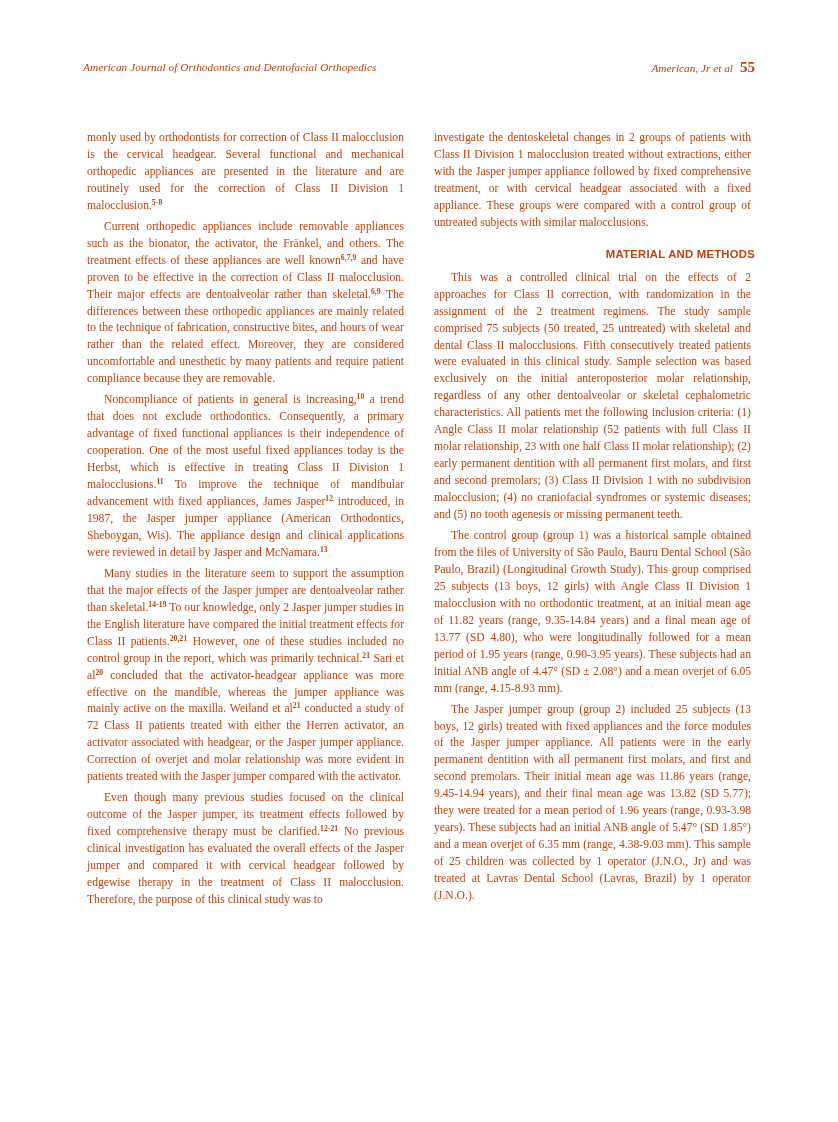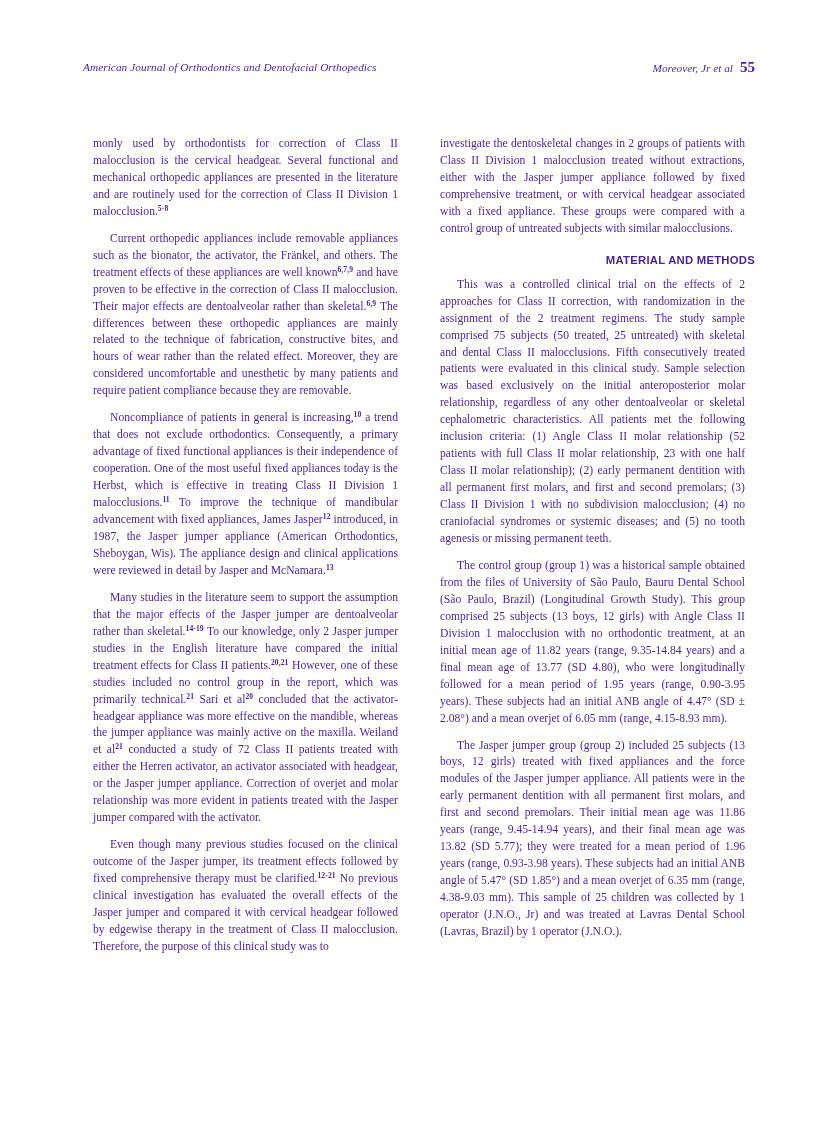--- a/index.html
+++ b/index.html
@@ -7,21 +7,21 @@
     padding: 0;
     background: #ffffff;
   }
   .page {
     position: relative;
     width: 838px;
     height: 1122px;
     background: #ffffff;
     overflow: hidden;
     font-family: "Liberation Serif", "DejaVu Serif", serif;
-    color: #4c1d95;
+    color: #c2410c;
   }
 
   
   .running-head {
     position: absolute;
     left: 83px;
     top: 60px;
     width: 672px;
     height: 36px;
   }
@@ -64,21 +64,21 @@
     width: 673px;
     display: flex;
     gap: 22px;
   }
   .col {
     width: 325px;
     flex: 0 0 325px;
   }
 
   p.body {
-    margin: 10px;
+    margin: 4px;
     font-size: 11.6px;
     line-height: 16.95px;
     text-align: justify;
     text-justify: inter-word;
     hyphens: manual;
     letter-spacing: 0.01px;
   }
   p.body.indent {
     text-indent: 17px;
   }
@@ -104,21 +104,21 @@
 </head>
 <body>
 
 <div class="page">
 
   <div class="running-head">
     <div class="rh-left">
       <span>American Journal of Orthodontics and Dentofacial Orthopedics</span>
     </div>
     <div class="rh-right">
-      <span class="authors">Moreover, Jr et al</span><span class="pageno">55</span>
+      <span class="authors">American, Jr et al</span><span class="pageno">55</span>
     </div>
   </div>
 
   <div class="columns">
     <div class="col" id="left-col">
         <p class="body">monly used by orthodontists for correction of Class II malocclusion is the cervical headgear. Several functional and mechanical orthopedic appliances are presented in the literature and are routinely used for the correction of Class II Division 1 malocclusion.<sup class="ref">5-8</sup></p>
         <p class="body indent">Current orthopedic appliances include removable appliances such as the bionator, the activator, the Fränkel, and others. The treatment effects of these appliances are well known<sup class="ref">6,7,9</sup> and have proven to be effective in the correction of Class II malocclusion. Their major effects are dentoalveolar rather than skeletal.<sup class="ref">6,9</sup> The differences between these orthopedic appliances are mainly related to the technique of fabrication, constructive bites, and hours of wear rather than the related effect. Moreover, they are considered uncomfortable and unesthetic by many patients and require patient compliance because they are removable.</p>
         <p class="body indent">Noncompliance of patients in general is increasing,<sup class="ref">10</sup> a trend that does not exclude orthodontics. Consequently, a primary advantage of fixed functional appliances is their independence of cooperation. One of the most useful fixed appliances today is the Herbst, which is effective in treating Class II Division 1 malocclusions.<sup class="ref">11</sup> To improve the technique of mandibular advancement with fixed appliances, James Jasper<sup class="ref">12</sup> introduced, in 1987, the Jasper jumper appliance (American Orthodontics, Sheboygan, Wis). The appliance design and clinical applications were reviewed in detail by Jasper and McNamara.<sup class="ref">13</sup></p>
         <p class="body indent">Many studies in the literature seem to support the assumption that the major effects of the Jasper jumper are dentoalveolar rather than skeletal.<sup class="ref">14-19</sup> To our knowledge, only 2 Jasper jumper studies in the English literature have compared the initial treatment effects for Class II patients.<sup class="ref">20,21</sup> However, one of these studies included no control group in the report, which was primarily technical.<sup class="ref">21</sup> Sari et al<sup class="ref">20</sup> concluded that the activator-headgear appliance was more effective on the mandible, whereas the jumper appliance was mainly active on the maxilla. Weiland et al<sup class="ref">21</sup> conducted a study of 72 Class II patients treated with either the Herren activator, an activator associated with headgear, or the Jasper jumper appliance. Correction of overjet and molar relationship was more evident in patients treated with the Jasper jumper compared with the activator.</p>
         <p class="body indent">Even though many previous studies focused on the clinical outcome of the Jasper jumper, its treatment effects followed by fixed comprehensive therapy must be clarified.<sup class="ref">12-21</sup> No previous clinical investigation has evaluated the overall effects of the Jasper jumper and compared it with cervical headgear followed by edgewise therapy in the treatment of Class II malocclusion. Therefore, the purpose of this clinical study was to</p>

